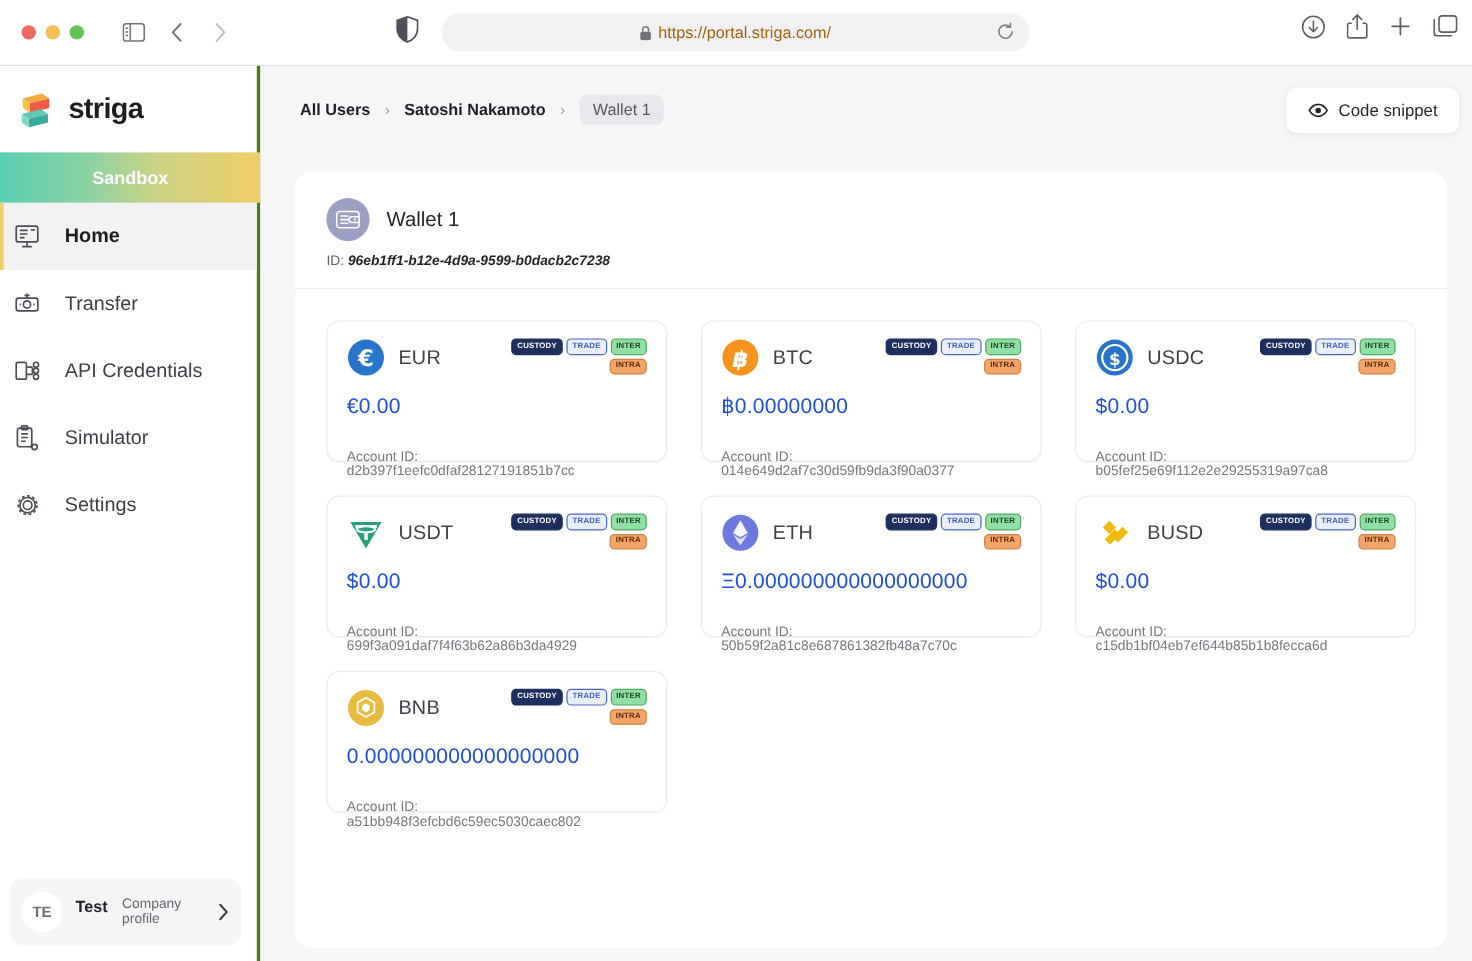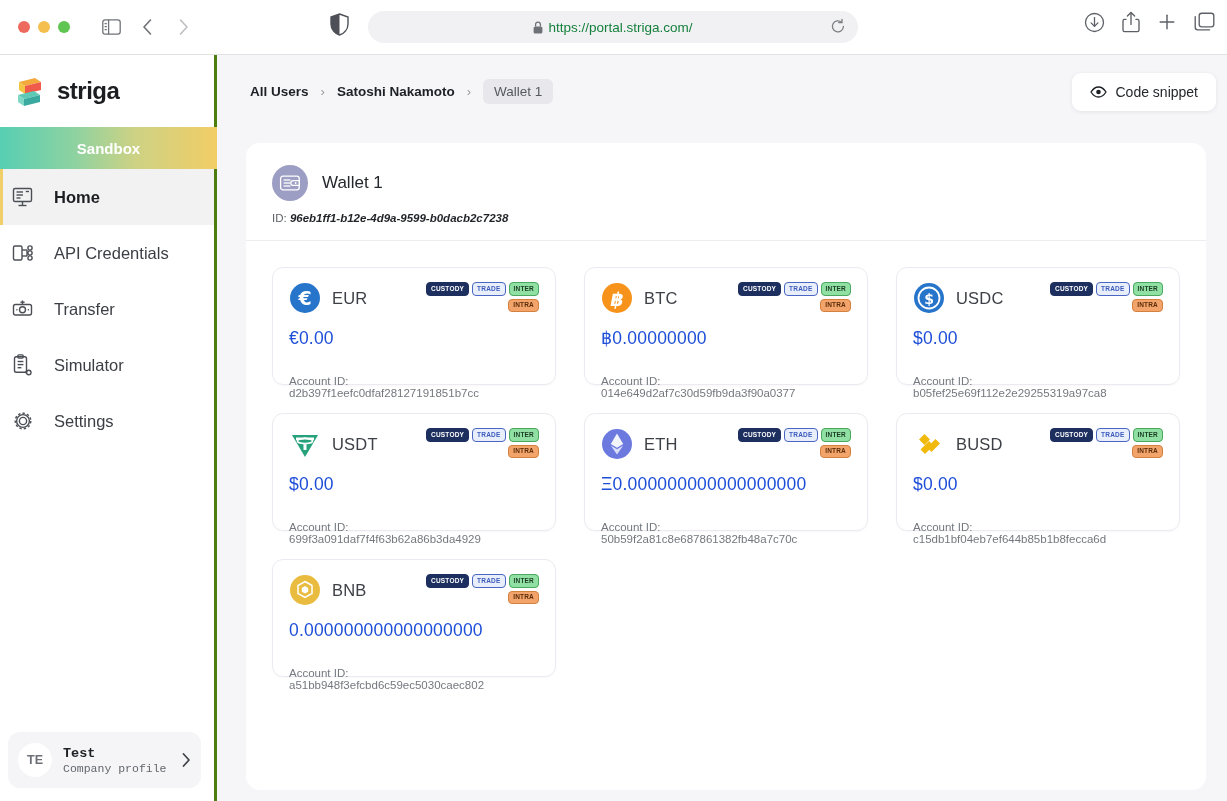--- a/index.html
+++ b/index.html
@@ -31,21 +31,21 @@
   }
   .chrome-btn.dim { color: #bcbec2; }
 
   .shield-wrap { position: absolute; left: 330px; top: 13px; color: #4d5157; }
 
   .urlbar {
     position: absolute; left: 368px; top: 11px;
     width: 490px; height: 32px; border-radius: 16px;
     background: #f1f1f3;
     display: flex; align-items: center; justify-content: center;
-    font-size: 13.5px; color: #15803d;
+    font-size: 13.5px; color: #a16207;
   }
   .urlbar .lock { margin-right: 5px; display: inline-flex; }
   .reload { position: absolute; right: 12px; top: 7px; color: #7b7e83; }
 
   .right-icons {
     position: absolute; right: 12px; top: 11px;
     display: flex; align-items: center; gap: 17px; color: #5c6066;
   }
 
   
@@ -83,21 +83,21 @@
   .profile-card {
     position: absolute; left: 8px; bottom: 13px; width: 193px; height: 56px;
     background: #f5f5f7; border-radius: 12px;
     display: flex; align-items: center; padding: 0 10px; gap: 11px;
   }
   .avatar {
     width: 34px; height: 34px; border-radius: 50%; background: #ffffff;
     display: flex; align-items: center; justify-content: center;
     font-size: 12.5px; font-weight: 700; color: #6c7076;
   }
-  .profile-texts { display: flex; flex-direction: column; gap: 1px; flex: 1; font-family: Liberation Mono, monospace; }
+  .profile-texts { display: flex; gap: 12px; flex: 1; }
   .profile-name { font-size: 13.5px; font-weight: 700; color: #1e2125; }
   .profile-sub { font-size: 11.5px; color: #63676d; }
   .profile-chev { color: #3f4349; display: flex; }
 
   
   .content {
     position: absolute; left: 217px; top: 55px; width: 1010px; height: 746px;
     background: #f6f5f8;
   }
   .topbar {
@@ -283,45 +283,45 @@
             <line x1="11.5" y1="16.5" x2="11.5" y2="20.5"></line>
             <line x1="7.5" y1="20.5" x2="15.5" y2="20.5"></line>
           </svg>
         </span>
         <span>Home</span>
       </div>
 
       <div class="nav-item">
         <span class="ico">
           <svg width="25" height="25" viewBox="0 0 25 25" fill="none" stroke="currentColor" stroke-width="1.4">
+            <rect x="2.5" y="7.5" width="18" height="10.5" rx="2"></rect>
+            <circle cx="11.5" cy="12.7" r="3"></circle>
+            <line x1="11.5" y1="3.5" x2="11.5" y2="7.2"></line>
+            <line x1="9.4" y1="5.2" x2="13.6" y2="5.2"></line>
+            <line x1="5.3" y1="12.7" x2="6.4" y2="12.7"></line>
+            <line x1="16.8" y1="12.7" x2="17.9" y2="12.7"></line>
+          </svg>
+        </span>
+        <span>Transfer</span>
+      </div>
+
+      <div class="nav-item">
+        <span class="ico">
+          <svg width="25" height="25" viewBox="0 0 25 25" fill="none" stroke="currentColor" stroke-width="1.4">
             <rect x="2.5" y="5" width="8.5" height="14" rx="1.5"></rect>
             <line x1="11" y1="9" x2="16" y2="9"></line>
             <line x1="11" y1="15" x2="16" y2="15"></line>
             <line x1="16" y1="9" x2="16" y2="15"></line>
             <circle cx="19" cy="7" r="2.1"></circle>
             <circle cx="19" cy="12" r="2.1"></circle>
             <circle cx="19" cy="17" r="2.1"></circle>
             <line x1="16" y1="12" x2="16.9" y2="12"></line>
           </svg>
         </span>
         <span>API Credentials</span>
-      </div>
-
-      <div class="nav-item">
-        <span class="ico">
-          <svg width="25" height="25" viewBox="0 0 25 25" fill="none" stroke="currentColor" stroke-width="1.4">
-            <rect x="2.5" y="7.5" width="18" height="10.5" rx="2"></rect>
-            <circle cx="11.5" cy="12.7" r="3"></circle>
-            <line x1="11.5" y1="3.5" x2="11.5" y2="7.2"></line>
-            <line x1="9.4" y1="5.2" x2="13.6" y2="5.2"></line>
-            <line x1="5.3" y1="12.7" x2="6.4" y2="12.7"></line>
-            <line x1="16.8" y1="12.7" x2="17.9" y2="12.7"></line>
-          </svg>
-        </span>
-        <span>Transfer</span>
       </div>
 
       <div class="nav-item">
         <span class="ico">
           <svg width="25" height="25" viewBox="0 0 25 25" fill="none" stroke="currentColor" stroke-width="1.4">
             <rect x="3.5" y="3.8" width="12" height="15.5" rx="1.8"></rect>
             <rect x="6.8" y="1.9" width="5.4" height="3.2" rx="1"></rect>
             <line x1="6.6" y1="8.5" x2="12.4" y2="8.5"></line>
             <line x1="6.6" y1="11.6" x2="12.4" y2="11.6"></line>
             <line x1="6.6" y1="14.7" x2="10.4" y2="14.7"></line>

